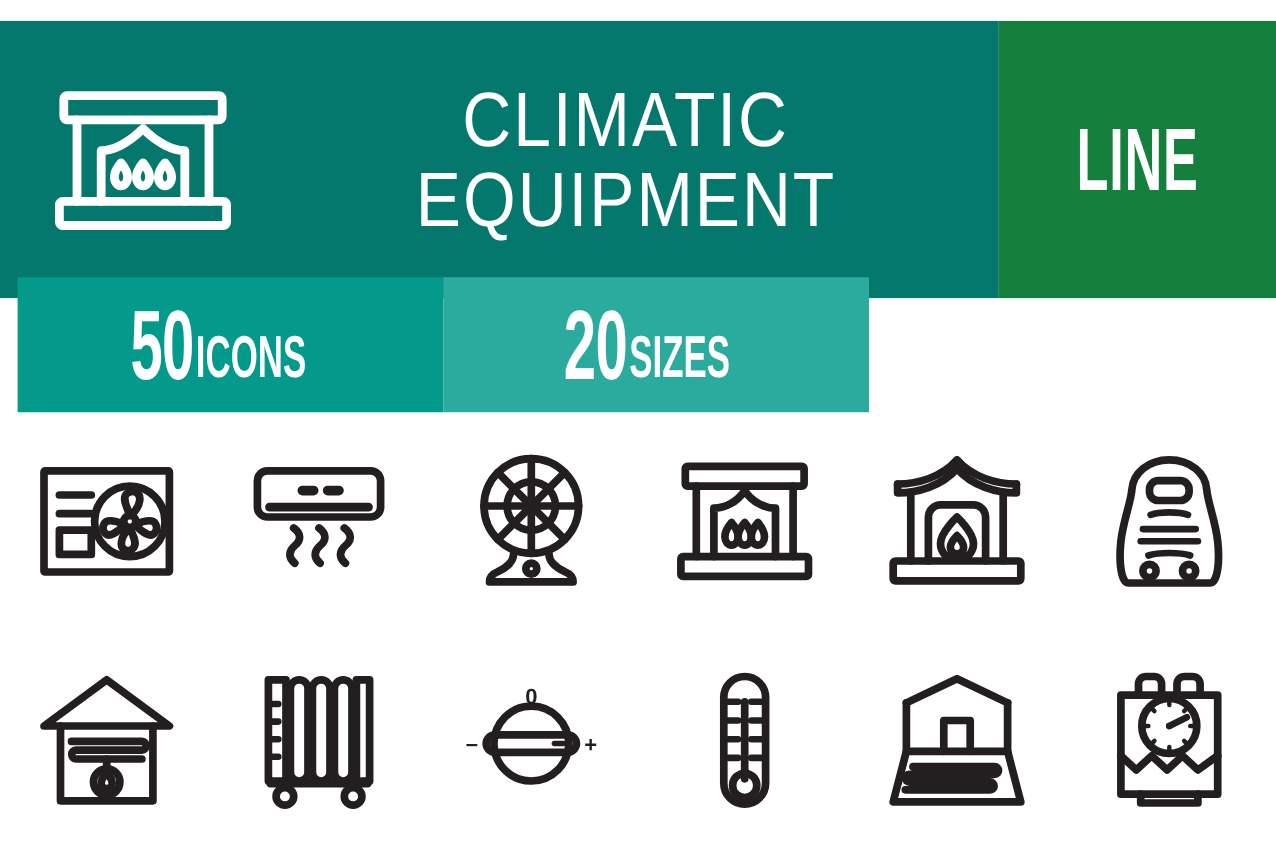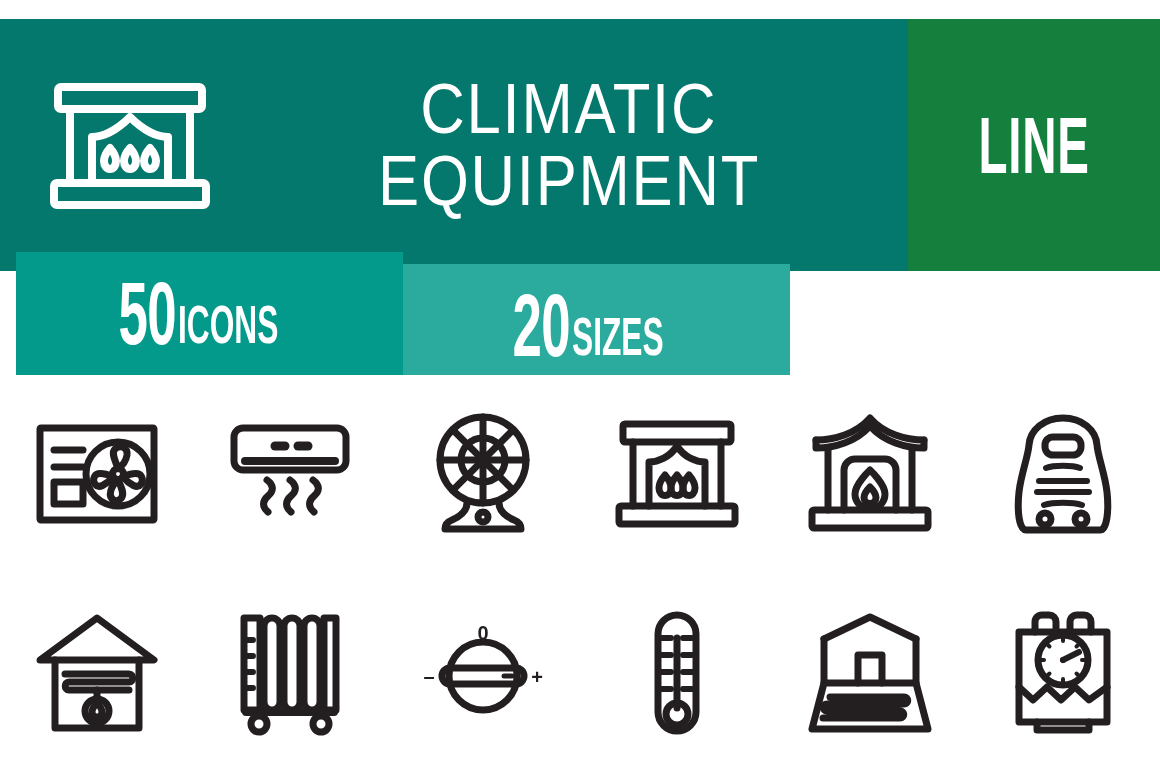--- a/index.html
+++ b/index.html
@@ -104,21 +104,21 @@
     display: flex;
   }
   .stat {
     display: flex;
     align-items: center;
     justify-content: center;
     height: 123px;
     color: #ffffff;
   }
   .stat-0 { width: 387px; background: #039A8C; }
-  .stat-1 { width: 387px; background: #2BAA9E; margin-top: 12px; }
+  .stat-1 { width: 387px; background: #2BAA9E; }
   .stat-2 { width: 386px; background: #4CB8AE; }
   .stat-num {
     font-family: "Liberation Sans", sans-serif;
     font-weight: 700;
     font-size: 80px;
     line-height: 1;
     letter-spacing: -1px;
     transform: scaleX(0.66) scaleY(1.12);
     transform-origin: right center;
     display: inline-block;

